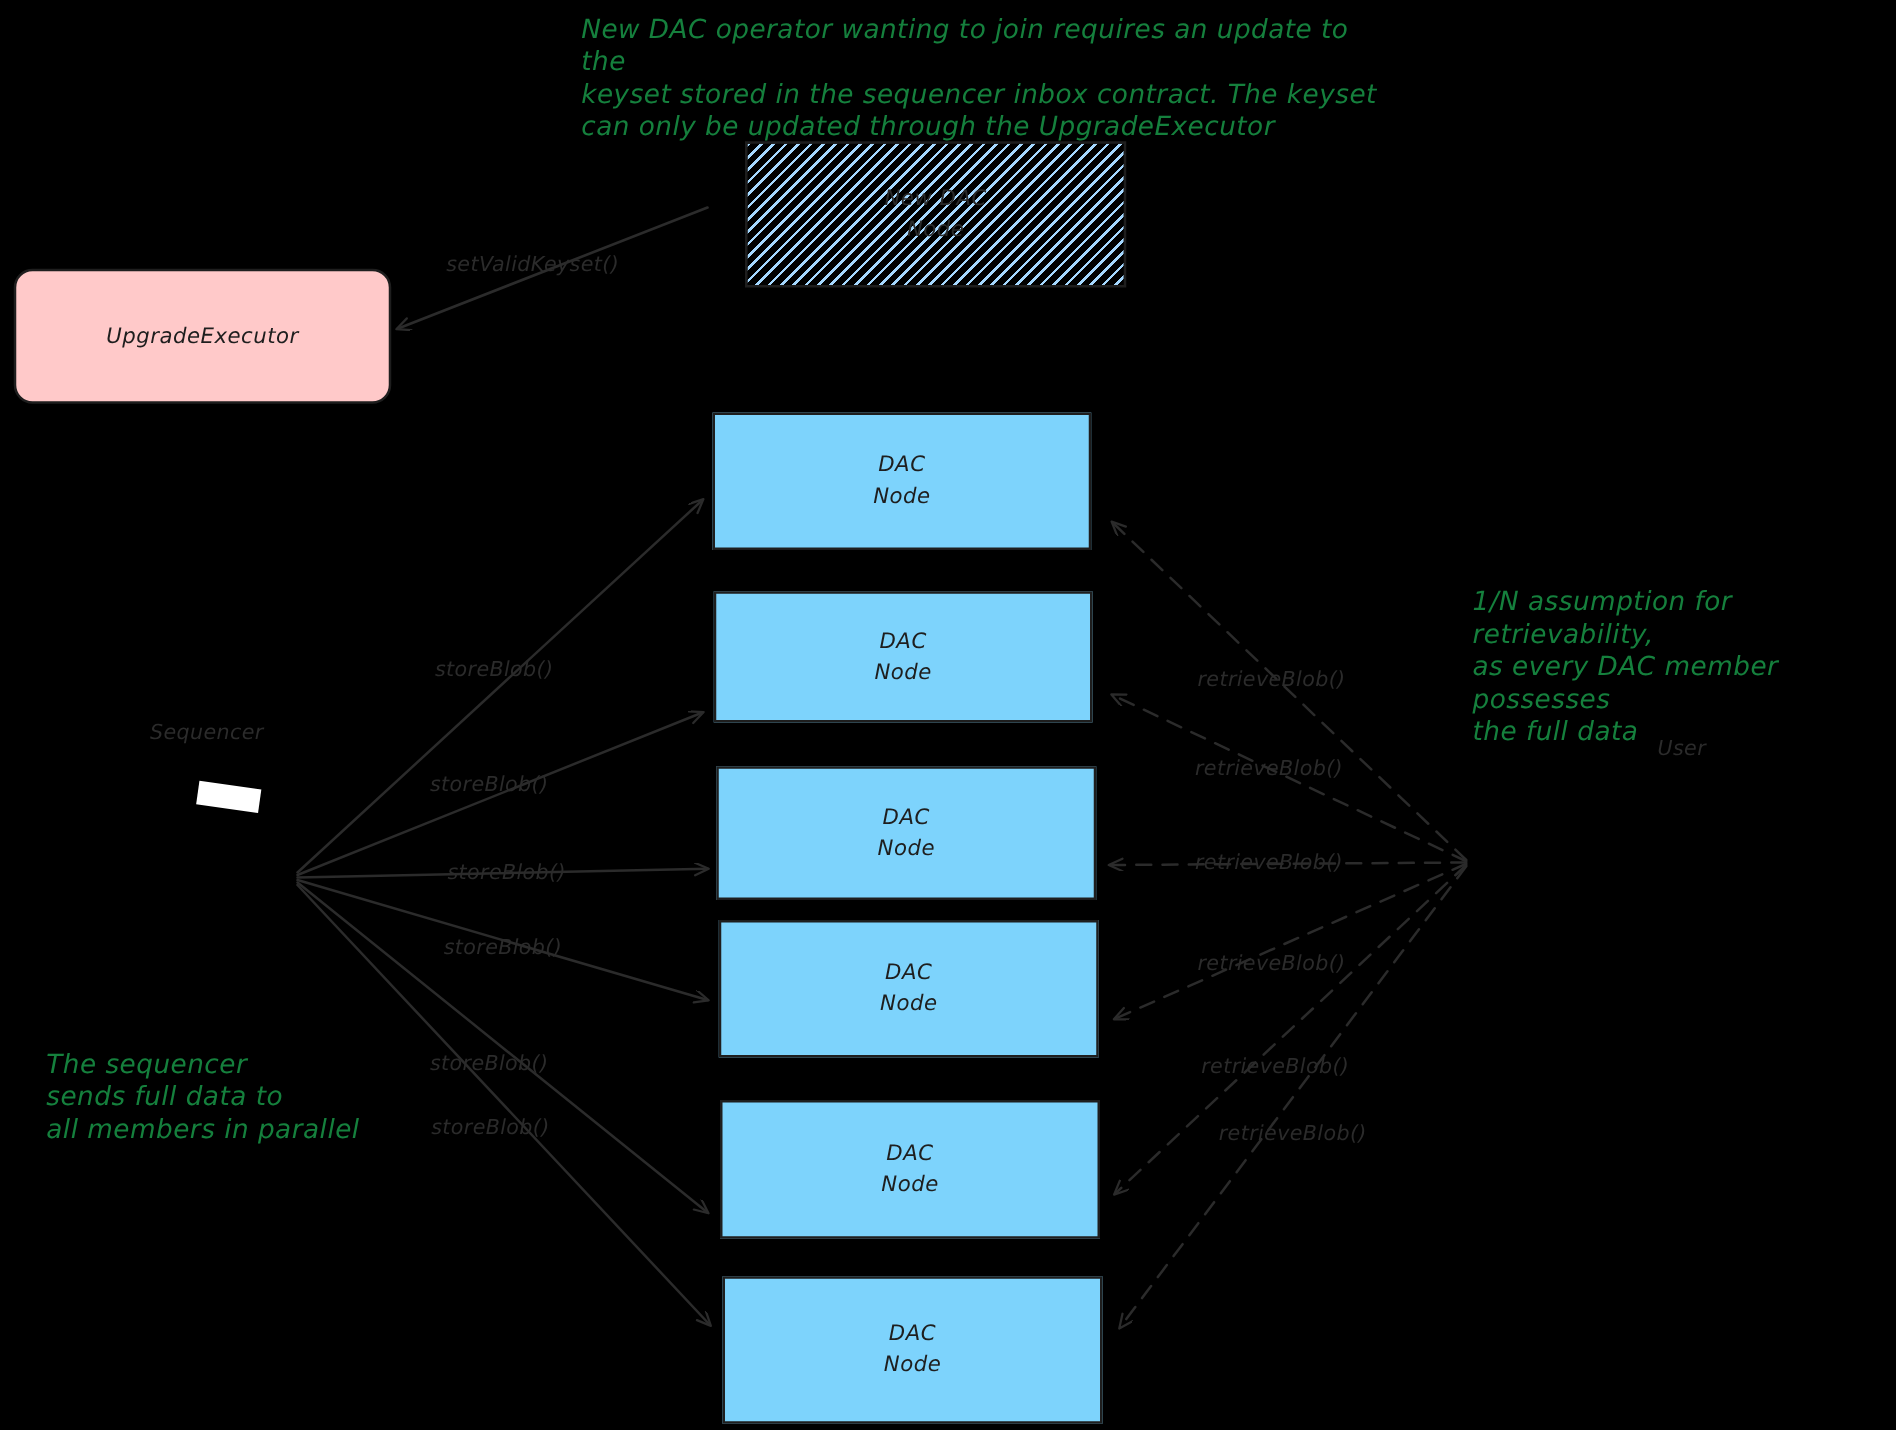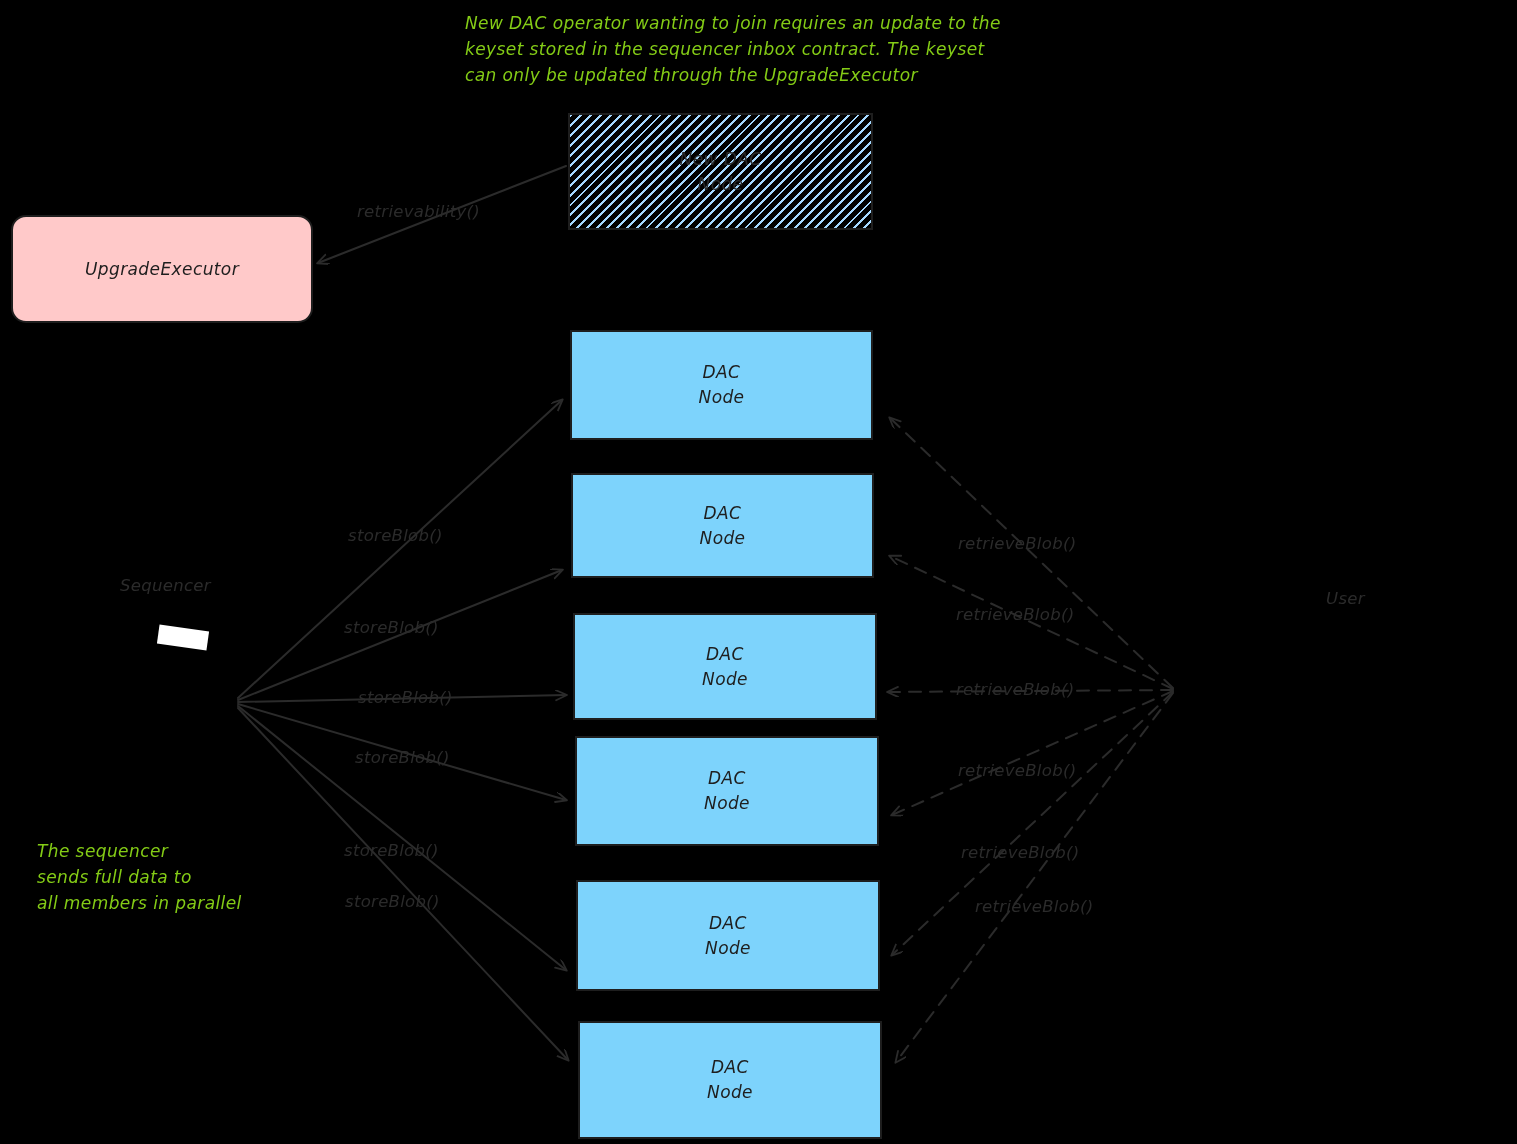--- a/index.html
+++ b/index.html
@@ -10,23 +10,23 @@
   #canvas {
     position: relative;
     width: 1517px;
     height: 1144px;
     background: #000000;
     overflow: hidden;
     font-family: "DejaVu Sans", sans-serif;
   }
   .note {
     position: absolute;
-    color: #84cc16;
-    font-family: "DejaVu Sans", sans-serif;
-    font-size: 17px;
+    color: #15803d;
+    font-family: "DejaVu Sans", sans-serif;
+    font-size: 21px;
     line-height: 26px;
     font-style: italic;
     letter-spacing: 0.4px;
     white-space: pre-line;
     pointer-events: none;
   }
   .label {
     position: absolute;
     color: #2b2b2b;
     font-family: "DejaVu Sans", sans-serif;
@@ -80,20 +80,21 @@
     flex-direction: column;
     align-items: center;
     justify-content: center;
     color: #2a2a2a;
     font-family: "DejaVu Sans", sans-serif;
     font-size: 17px;
     font-style: italic;
     line-height: 25px;
     letter-spacing: 0.4px;
     text-align: center;
+    margin-left: 28px;
   }
   .seq-icon {
     position: absolute;
     background: #ffffff;
     transform: rotate(8deg);
   }
   svg.wires {
     position: absolute;
     left: 0; top: 0;
     width: 1517px;
@@ -145,21 +146,21 @@
 
   <div class="hatch-box" style="left:568px; top:113px; width:305px; height:117px;">
     <span class="l1">New DAC</span>
     <span class="l2">Node</span>
   </div>
 
   <div class="exec-box" style="left:11px; top:215px; width:302px; height:108px;border-radius:15px;">
     <span>UpgradeExecutor</span>
   </div>
 
-  <div class="label" style="left:357px; top:202px;">retrievability()</div>
+  <div class="label" style="left:357px; top:202px;">setValidKeyset()</div>
 
   <div class="node-box" style="left:570px; top:330px; width:303px; height:110px;">
     <span class="l1">DAC</span>
     <span class="l2">Node</span>
   </div>
 
   <div class="node-box" style="left:571px; top:473px; width:303px; height:105px;">
     <span class="l1">DAC</span>
     <span class="l2">Node</span>
   </div>
@@ -200,14 +201,17 @@
   <div class="label" style="left:956px; top:605px;">retrieveBlob()</div>
   <div class="label" style="left:956px; top:680px;">retrieveBlob()</div>
   <div class="label" style="left:958px; top:761px;">retrieveBlob()</div>
   <div class="label" style="left:961px; top:843px;">retrieveBlob()</div>
   <div class="label" style="left:975px; top:897px;">retrieveBlob()</div>
 
   <div class="note" style="left:37px; top:838px; width:270px;">The sequencer
 sends full data to
 all members in parallel</div>
 
+  <div class="note" style="left:1178px; top:468px; width:340px;">1/N assumption for retrievability,
+as every DAC member possesses
+the full data</div>
 
 </div>
 
 </body></html>

